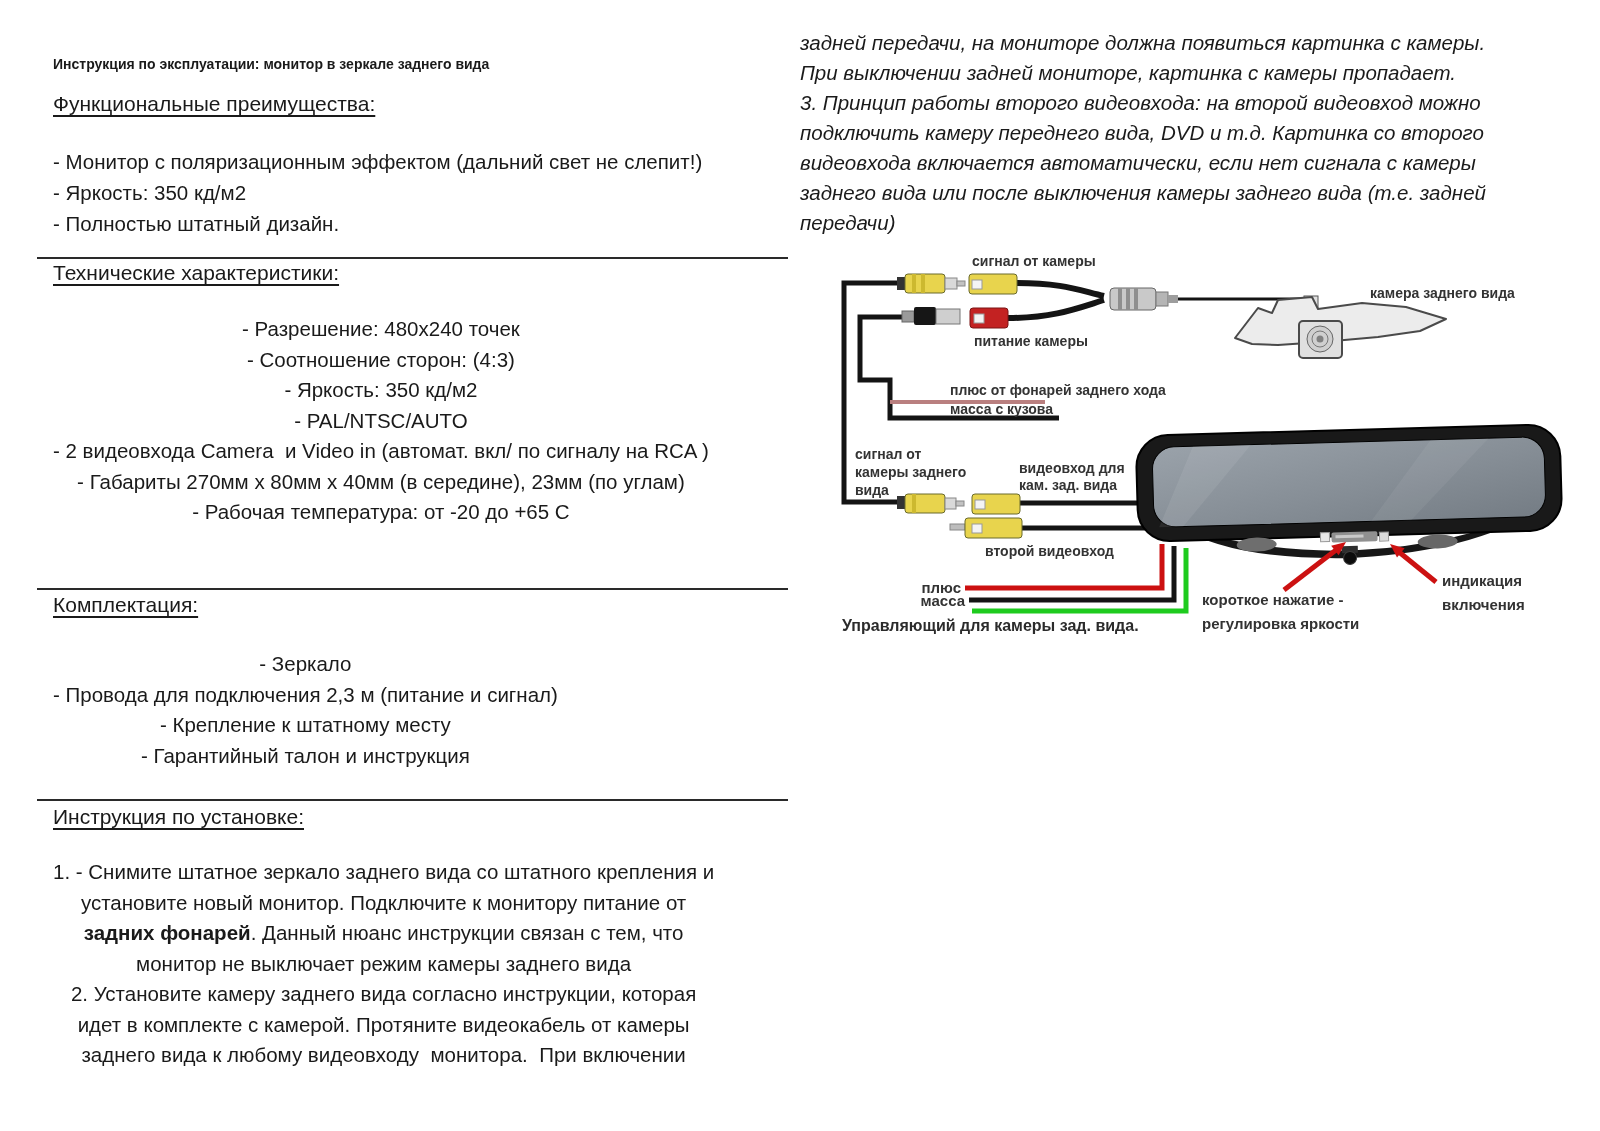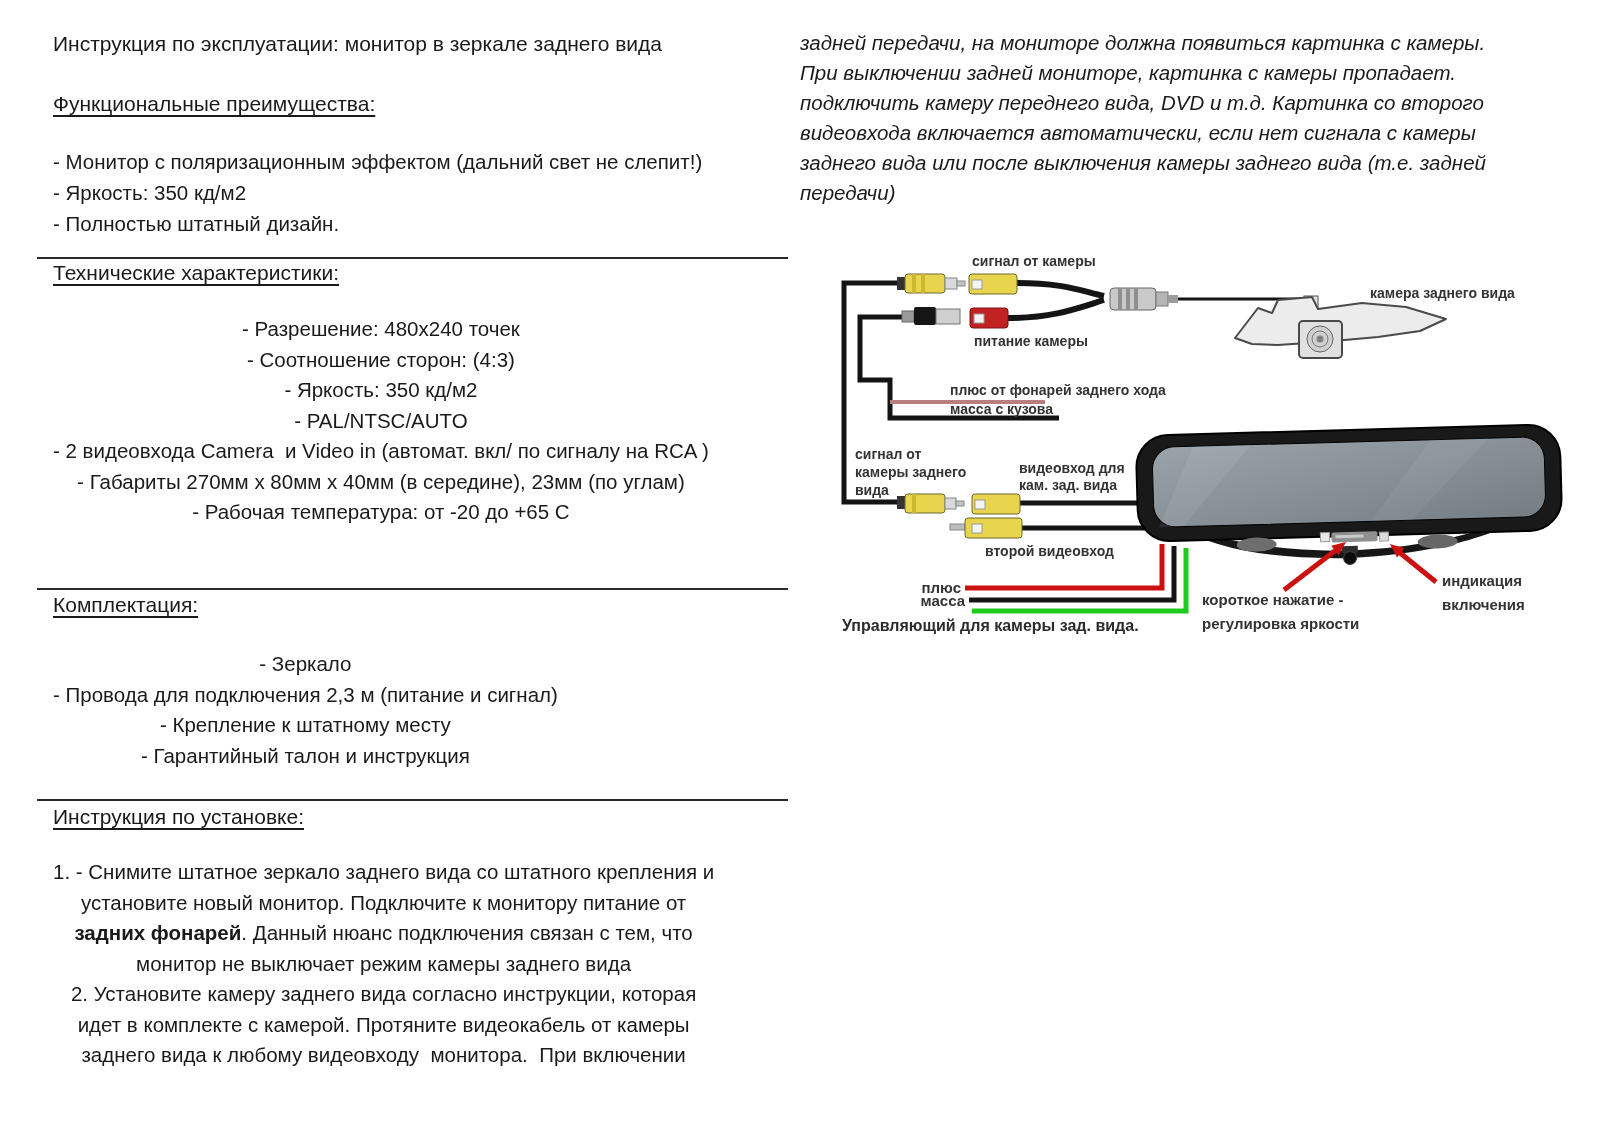--- a/index.html
+++ b/index.html
@@ -3,21 +3,21 @@
 <meta charset="utf-8">
 <style>
   html,body{margin:0;padding:0;}
   body{
     width:1600px;height:1131px;background:#ffffff;
     font-family:"Liberation Sans",sans-serif;color:#1a1a1a;
     position:relative;overflow:hidden;
   }
   .abs{position:absolute;}
   .doc-line{font-size:20.5px;white-space:pre;}
-  .title{left:53px;font-weight:normal;font-size:21px;white-space:pre;}
+  .title{left:53px;font-weight:bold;font-size:14px;white-space:pre;margin-top:24px;}
   .heading{
     left:53px;font-size:21px;white-space:pre;
     text-decoration:underline;text-decoration-thickness:2px;text-underline-offset:4px;text-align:right;
   }
   .rule{left:37px;width:751px;border-top:2px solid #2a2a2a;height:0;}
   .list{left:53px;}
   .lh31 .doc-line{line-height:31px;}
   .lh305 .doc-line{line-height:30.5px;text-align:center;}
   .right-col{left:800px;top:28px;}
   .right-col .doc-line{line-height:30px;font-style:italic;}
@@ -59,30 +59,31 @@
     <div class="doc-line">- Провода для подключения 2,3 м (питание и сигнал)</div>
     <div class="doc-line">- Крепление к штатному месту</div>
     <div class="doc-line">- Гарантийный талон и инструкция</div>
   </div>
 
   <div class="abs rule" style="top:799px"></div>
   <div class="abs heading" style="top:805px">Инструкция по установке:</div>
   <div class="abs list lh305" style="top:857px">
     <div class="doc-line">1. - Снимите штатное зеркало заднего вида со штатного крепления и</div>
     <div class="doc-line">установите новый монитор. Подключите к монитору питание от</div>
-    <div class="doc-line"><b>задних фонарей</b><span>. Данный нюанс подключения связан с тем, что</span></div>
+    <div class="doc-line"><b>задних фонарей</b><span>. Данный нюанс инструкции связан с тем, что</span></div>
     <div class="doc-line">монитор не выключает режим камеры заднего вида</div>
     <div class="doc-line">2. Установите камеру заднего вида согласно инструкции, которая</div>
     <div class="doc-line">идет в комплекте с камерой. Протяните видеокабель от камеры</div>
     <div class="doc-line">заднего вида к любому видеовходу  монитора.  При включении</div>
   </div>
 
   <div class="abs right-col">
     <div class="doc-line">задней передачи, на мониторе должна появиться картинка с камеры.</div>
     <div class="doc-line">При выключении задней мониторе, картинка с камеры пропадает.</div>
+    <div class="doc-line">3. Принцип работы второго видеовхода: на второй видеовход можно</div>
     <div class="doc-line">подключить камеру переднего вида, DVD и т.д. Картинка со второго</div>
     <div class="doc-line">видеовхода включается автоматически, если нет сигнала с камеры</div>
     <div class="doc-line">заднего вида или после выключения камеры заднего вида (т.е. задней</div>
     <div class="doc-line">передачи)</div>
   </div>
 
   <figure class="abs diagram" style="margin:0">
     <svg width="790" height="420" viewBox="0 0 790 420" xmlns="http://www.w3.org/2000/svg">
       <defs>
         <linearGradient id="glassGrad" x1="0" y1="0" x2="1" y2="1">

